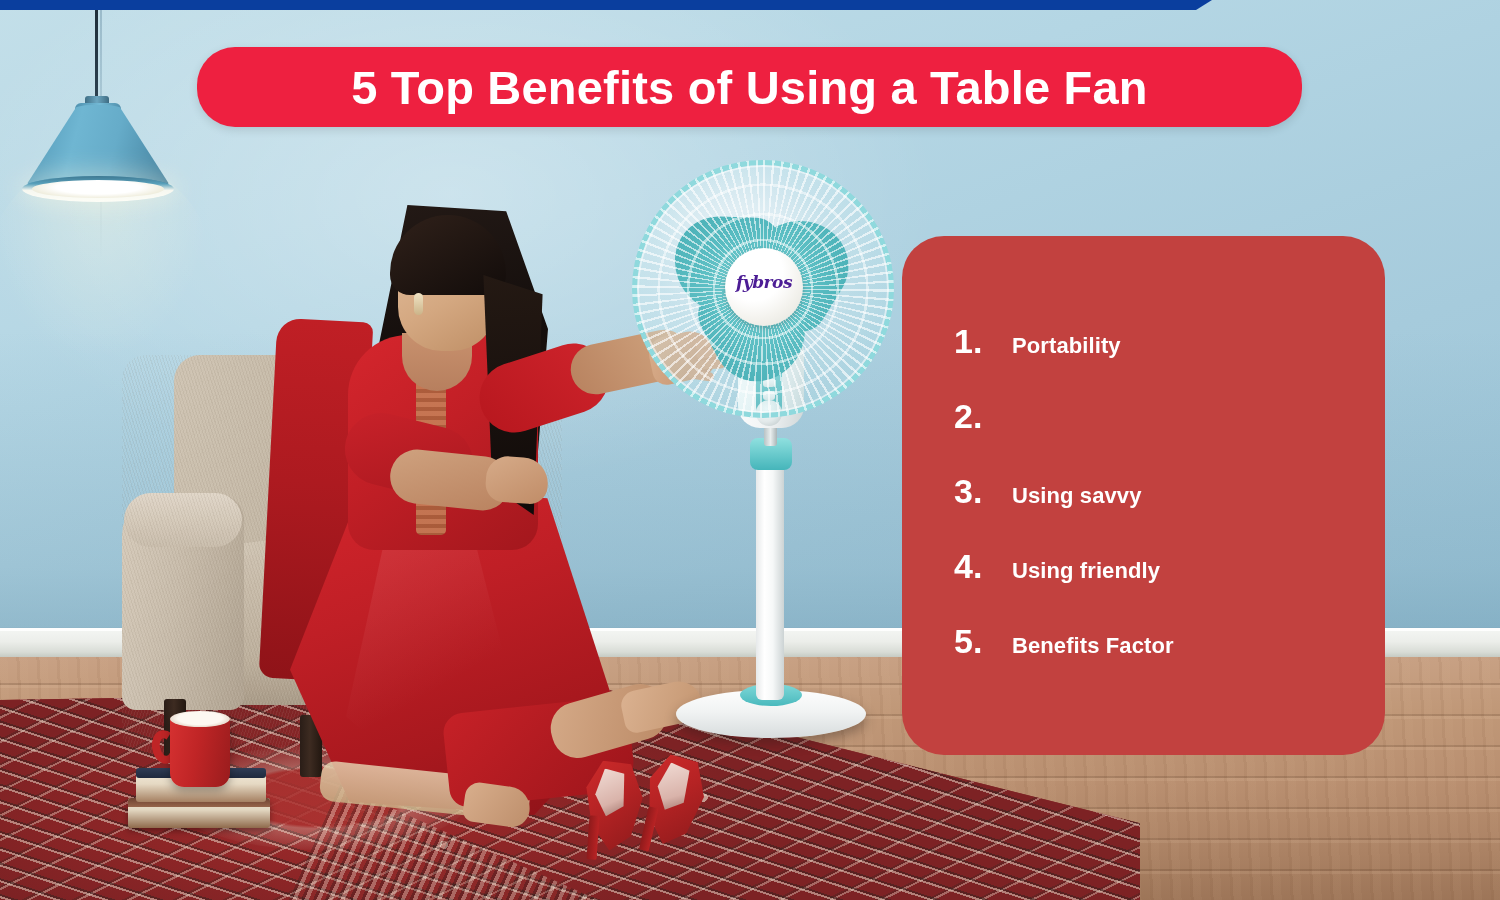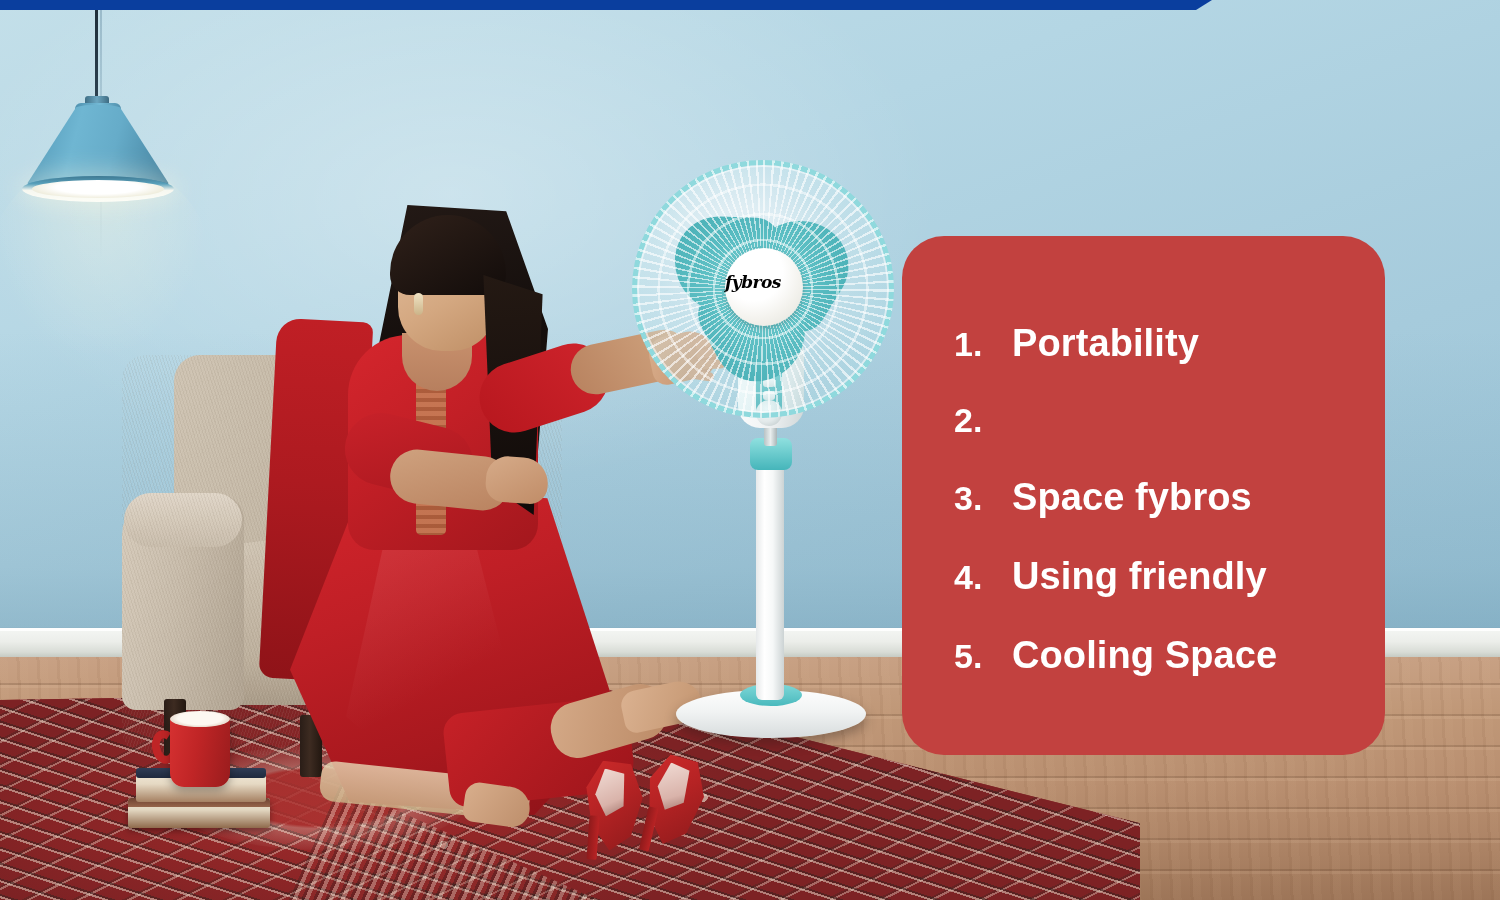--- a/index.html
+++ b/index.html
@@ -216,23 +216,23 @@
   .fan-rings{position:absolute;left:2px;top:0;width:262px;height:258px;border-radius:50%;
         background:
           radial-gradient(circle at 50% 50%, transparent 0 26%, rgba(255,255,255,.50) 26% 27.4%, transparent 27.4% 40%,
             rgba(255,255,255,.50) 40% 41.4%, transparent 41.4% 56%,
             rgba(255,255,255,.50) 56% 57.4%, transparent 57.4% 72%,
             rgba(255,255,255,.50) 72% 73.4%, transparent 73.4% 88%,
             rgba(255,255,255,.52) 88% 89.6%, transparent 89.6%);}
   .fan-hub{position:absolute;left:95px;top:88px;width:78px;height:78px;border-radius:50%;
         background:radial-gradient(circle at 36% 30%, #ffffff 0 40%, #f3f2ed 65%, #dfe0d8 100%);
         box-shadow:0 2px 5px rgba(0,0,0,.18);}
-  .fan-logo{position:absolute;left:95px;top:112px;width:78px;text-align:left;
+  .fan-logo{position:absolute;left:95px;top:112px;width:78px;text-align:center;
         font-family:"DejaVu Serif",serif;font-style:italic;font-weight:700;
-        font-size:17px;color:#000000;letter-spacing:-.5px;}
+        font-size:17px;color:#4c1d95;letter-spacing:-.5px;}
 
   
   .books{position:absolute;left:128px;top:768px;width:142px;height:62px;}
   .book-bottom{position:absolute;left:0;top:30px;width:142px;height:30px;border-radius:3px;
         background:linear-gradient(180deg,#efe6d4 0%,#e2d6c0 40%,#8f6a4c 100%);
         box-shadow:0 3px 6px rgba(0,0,0,.35);}
   .book-bottom-edge{position:absolute;left:0;top:30px;width:142px;height:9px;border-radius:3px 3px 0 0;
         background:linear-gradient(180deg,#6d4130,#96644a);}
   .book-top{position:absolute;left:8px;top:4px;width:130px;height:30px;border-radius:3px;
         background:linear-gradient(180deg,#f2e9d8 0%,#e5d9c3 40%,#a58062 100%);}
@@ -266,21 +266,21 @@
   .title-text{font-family:"Liberation Sans",sans-serif;font-weight:700;font-size:47px;color:#ffffff;
         letter-spacing:.2px;white-space:nowrap;}
 
   
   .benefits-panel{position:absolute;left:902px;top:236px;width:483px;height:519px;border-radius:42px;
         background:#c2413f;z-index:40;}
   .benefits-list{position:absolute;left:52px;top:86px;width:420px;
         margin:0;padding:0;list-style:none;}
   .benefit-row{display:flex;align-items:baseline;margin-bottom:36px;}
   .benefit-num{font-weight:700;font-size:34px;color:#ffffff;width:58px;flex:none;}
-  .benefit-label{font-weight:700;font-size:38px;color:#ffffff;letter-spacing:.1px;white-space:nowrap;}
+  .benefit-label{font-weight:700;font-size:22px;color:#ffffff;letter-spacing:.1px;white-space:nowrap;}
 </style>
 </head>
 <body>
 
 <div class="stage">
 
   <div class="wall"></div>
   <div class="wall-shadow"></div>
   <div class="wall-seam"></div>
   <div class="baseboard"></div>
@@ -399,29 +399,32 @@
     <ul class="benefits-list">
       <li class="benefit-row">
         <span class="benefit-num">1.</span>
         <span class="benefit-label">Portability</span>
       </li>
       <li class="benefit-row">
         <span class="benefit-num">2.</span>
       </li>
       <li class="benefit-row">
         <span class="benefit-num">3.</span>
-        <span class="benefit-label">Space fybros</span>
+        <span class="benefit-label">Using savvy</span>
       </li>
       <li class="benefit-row">
         <span class="benefit-num">4.</span>
         <span class="benefit-label">Using friendly</span>
       </li>
       <li class="benefit-row">
         <span class="benefit-num">5.</span>
-        <span class="benefit-label">Cooling Space</span>
+        <span class="benefit-label">Benefits Factor</span>
       </li>
     </ul>
   </div>
 
+  <div class="title-banner">
+    <span class="title-text">5 Top Benefits of Using a Table Fan</span>
+  </div>
 
   <div class="top-strip"></div>
 
 </div>
 
 </body></html>

